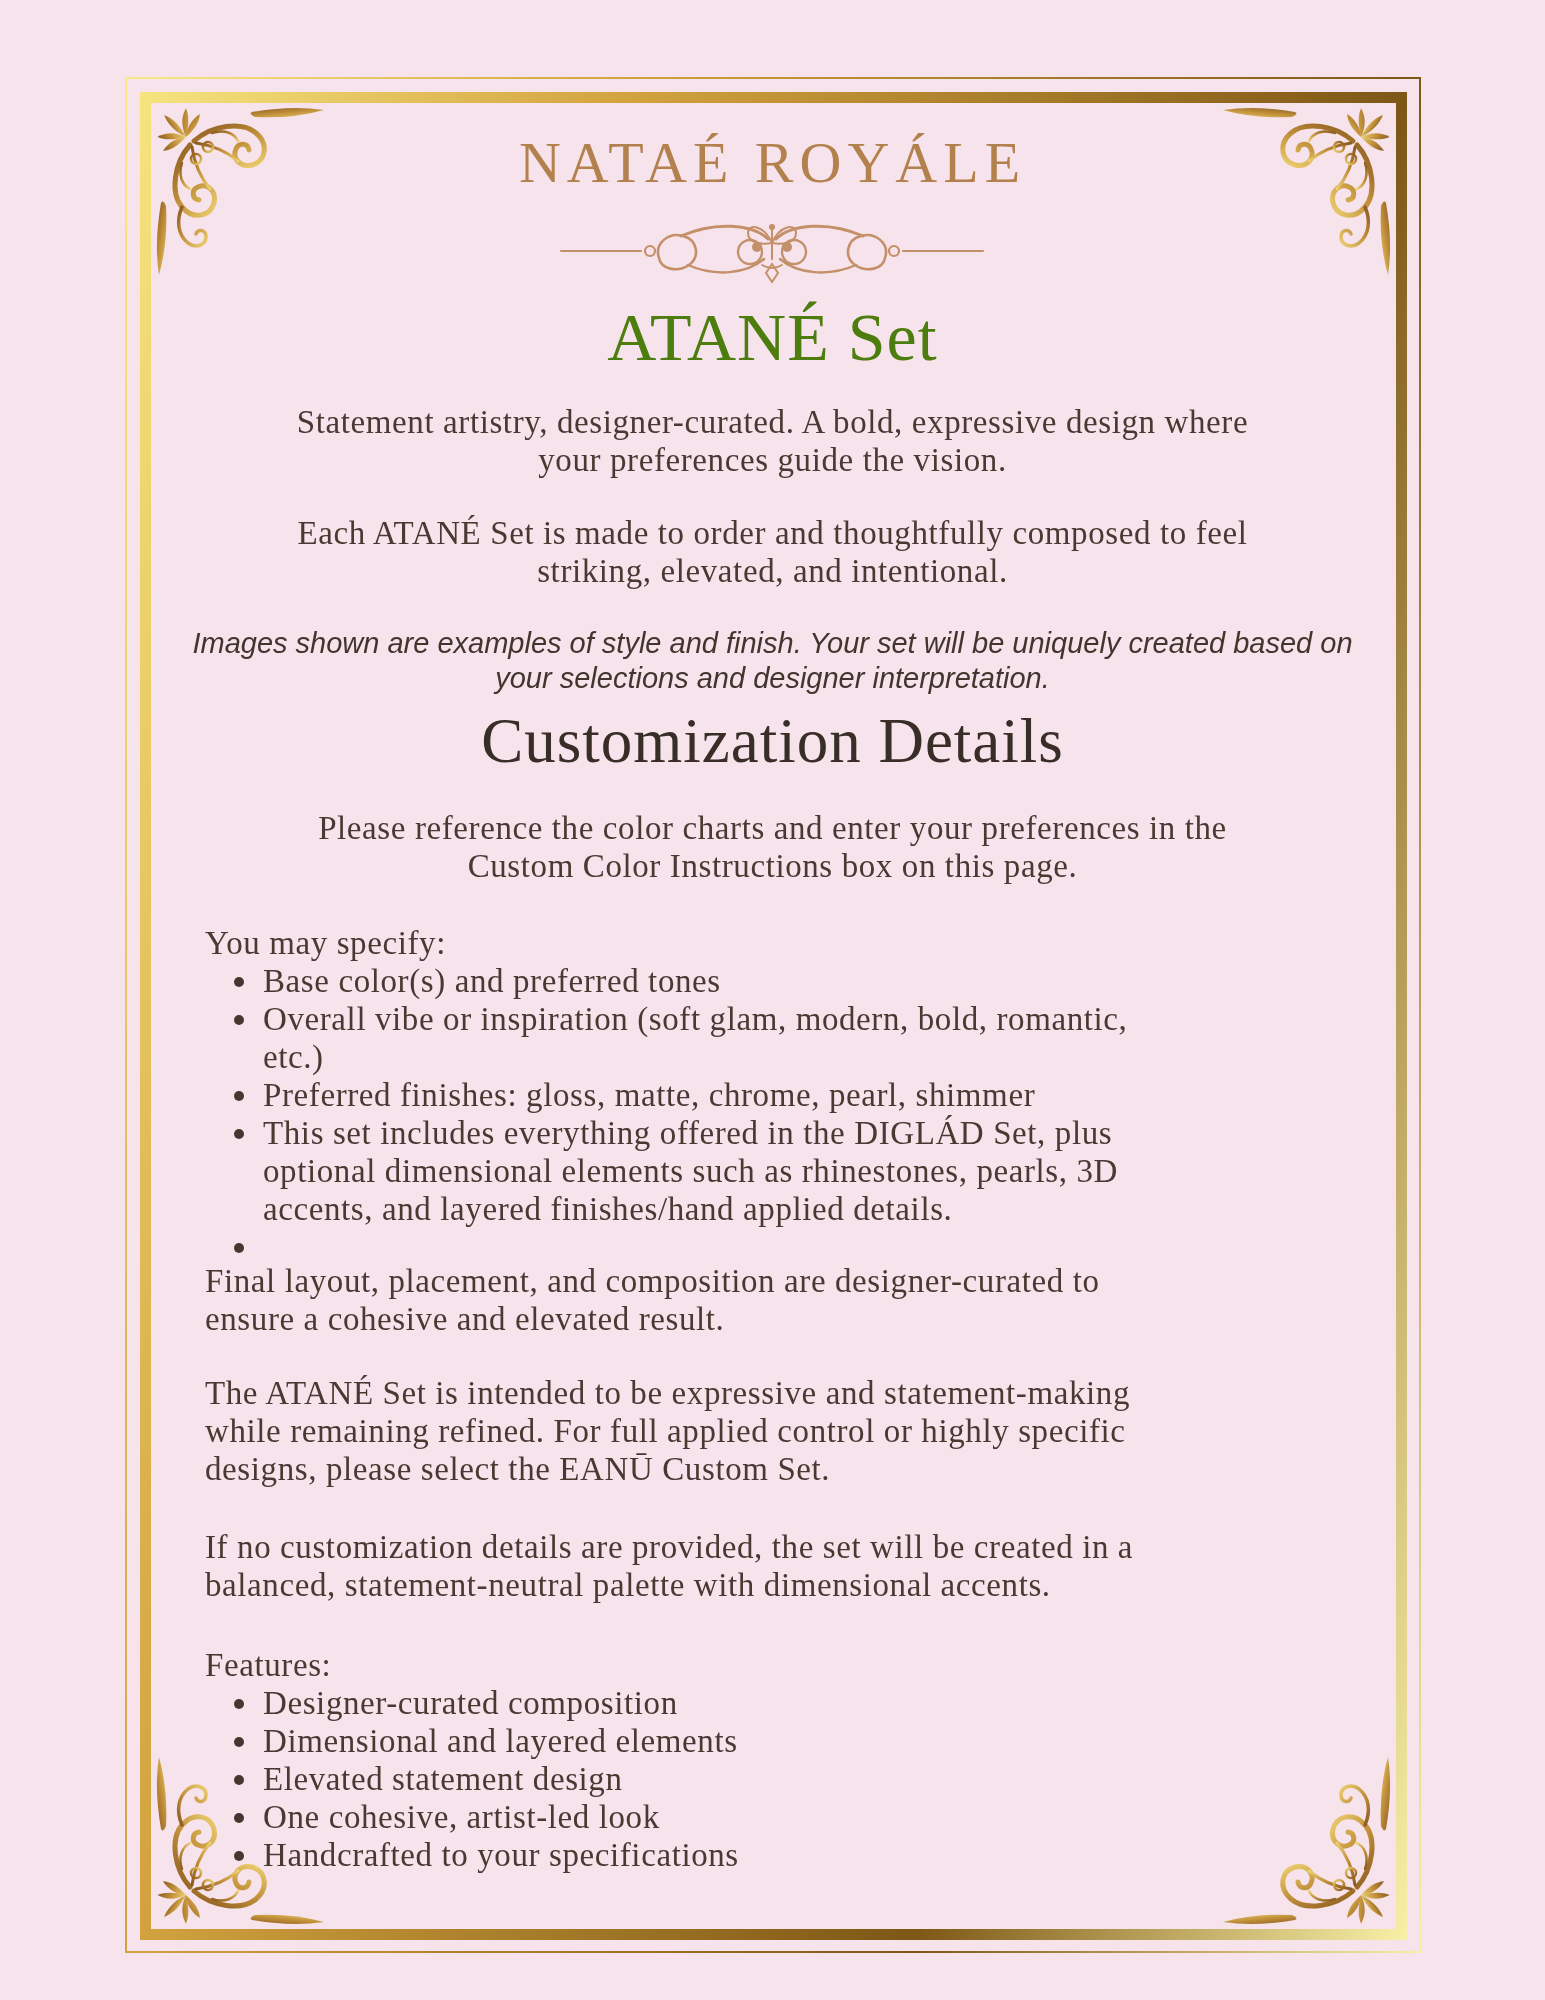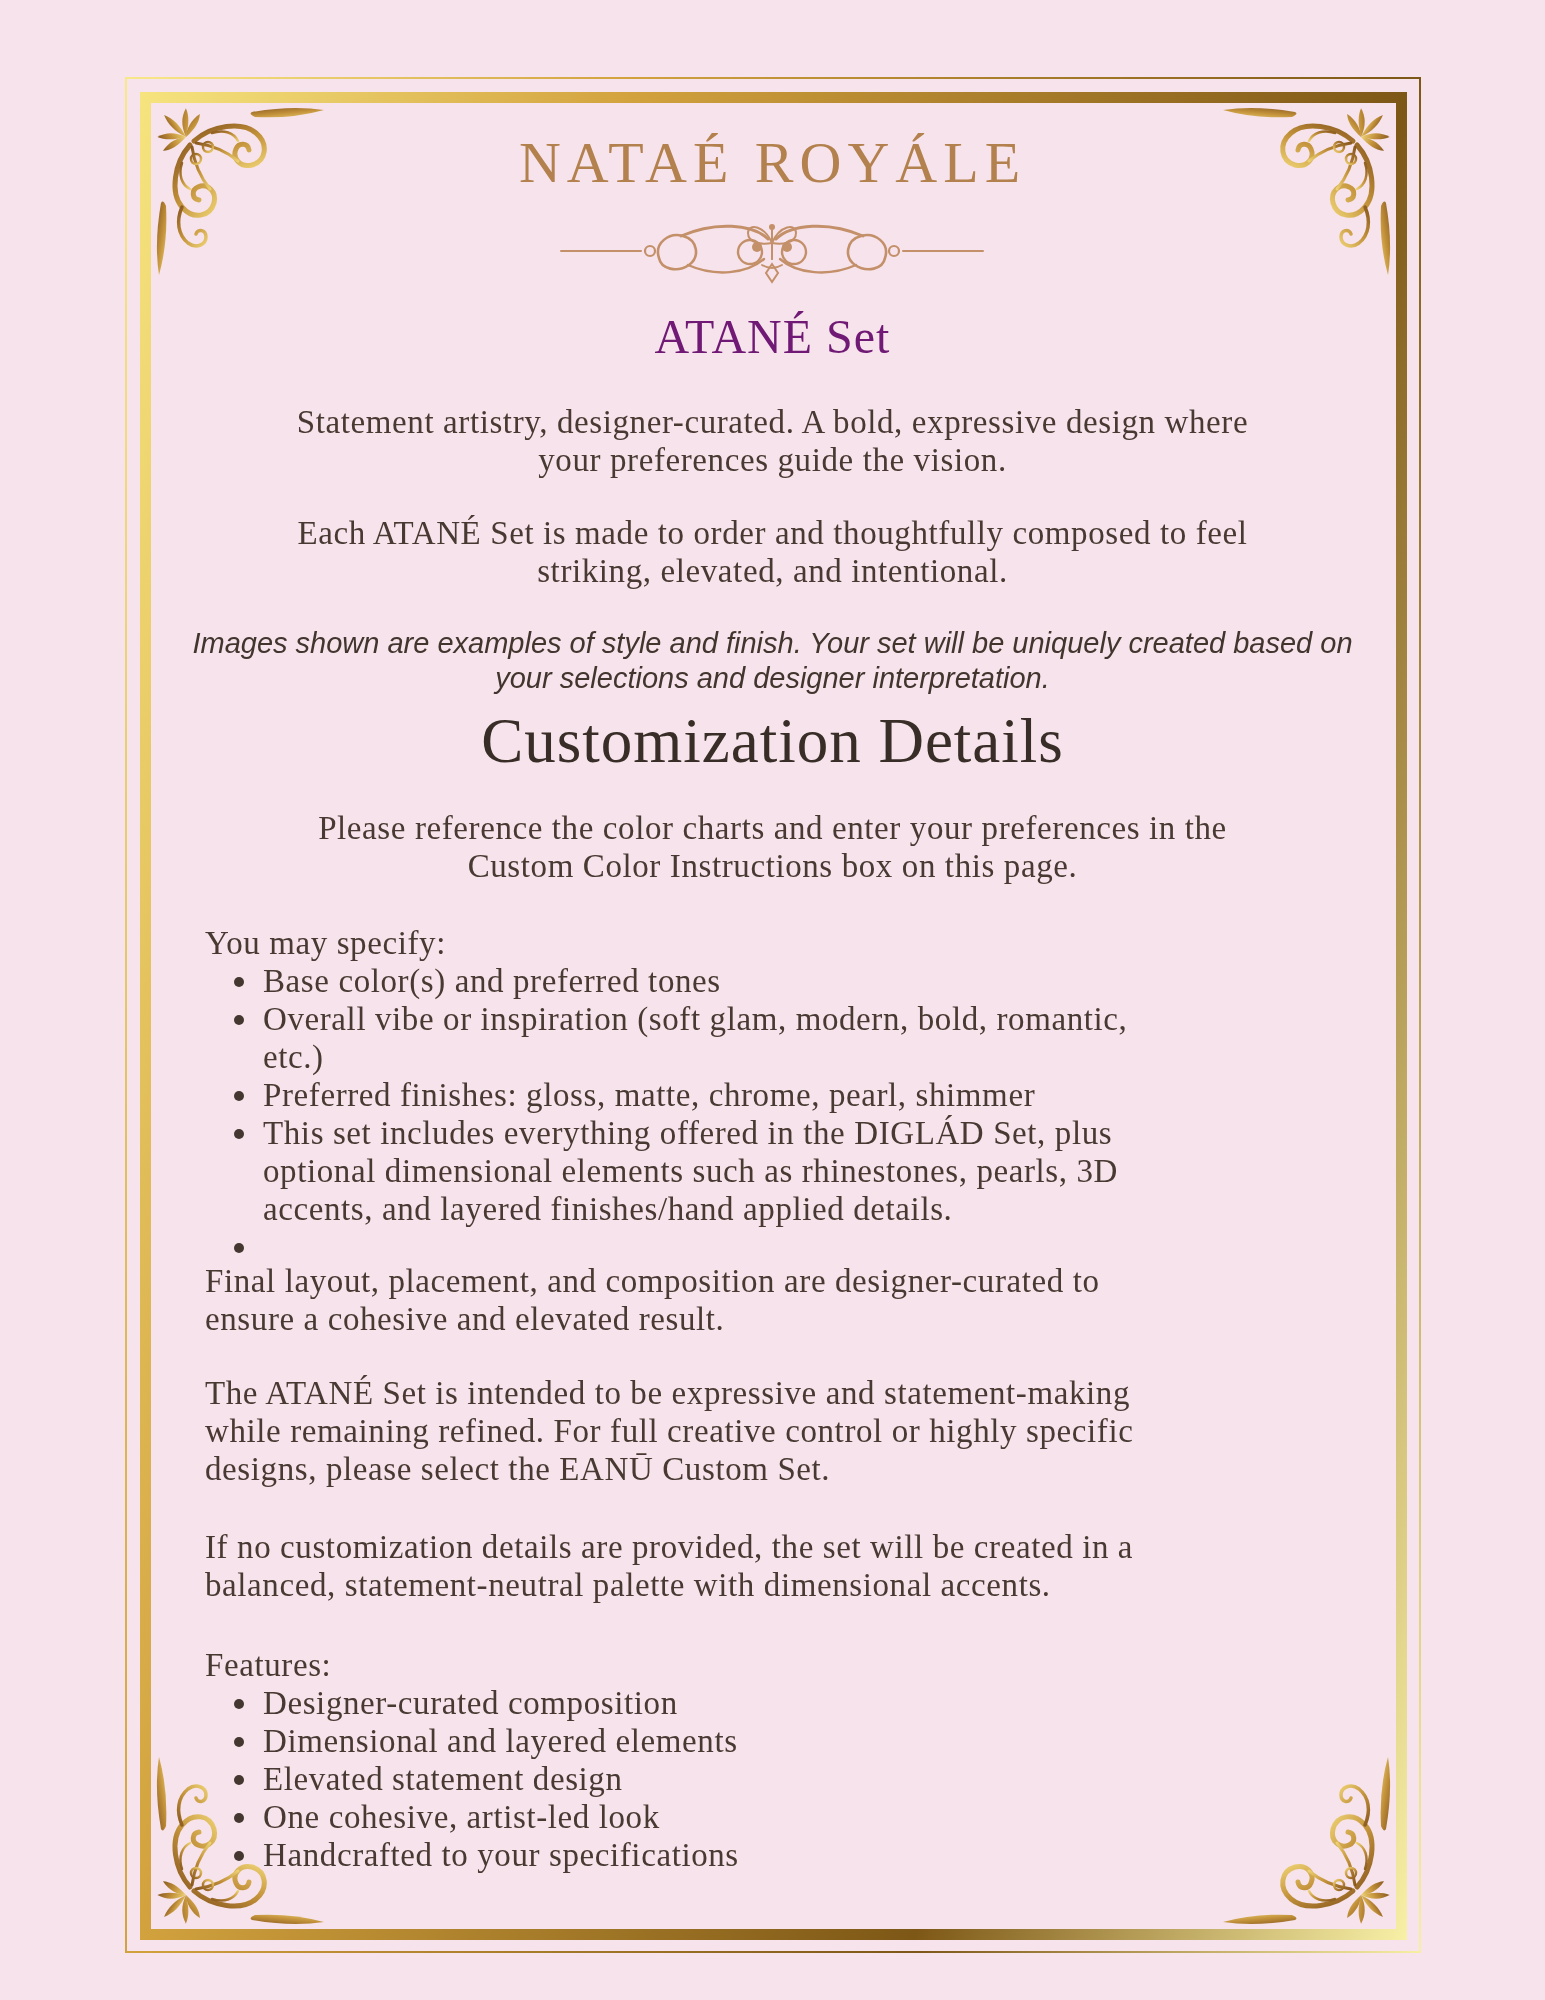--- a/index.html
+++ b/index.html
@@ -34,22 +34,22 @@
     position:absolute;left:0;top:128px;width:100%;
     text-align:center;
     font-size:58px;line-height:70px;letter-spacing:6px;
     color:#b3814d;
   }
   .divider{position:absolute;left:557px;top:214px;width:430px;height:72px;}
   .divider svg{width:100%;height:100%;display:block;}
   
   .set-title{
     position:absolute;left:0;top:296px;width:100%;
-    text-align:center;font-size:48px;line-height:82px;
-    color:#701a75;letter-spacing:1px;
+    text-align:center;font-size:68px;line-height:82px;
+    color:#4d7c0f;letter-spacing:1px;
   }
   .section-heading{
     position:absolute;left:0;top:706px;width:100%;
     text-align:center;font-size:63px;line-height:70px;
     color:#392e27;letter-spacing:1px;
   }
   
   .para{
     position:absolute;white-space:pre-line;
     font-size:33px;line-height:38px;letter-spacing:0.6px;
@@ -244,21 +244,21 @@
     <li>Preferred finishes: gloss, matte, chrome, pearl, shimmer</li>
     <li>This set includes everything offered in the DIGLÁD Set, plus
 optional dimensional elements such as rhinestones, pearls, 3D
 accents, and layered finishes/hand applied details.</li>
     <li></li>
   </ul>
 
 <div class="para leftal" style="top:1262px;">Final layout, placement, and composition are designer-curated to
 ensure a cohesive and elevated result.</div>
 <div class="para leftal" style="top:1374px;">The ATANÉ Set is intended to be expressive and statement-making
-while remaining refined. For full creative control or highly specific
+while remaining refined. For full applied control or highly specific
 designs, please select the EANŪ Custom Set.</div>
 <div class="para leftal" style="top:1528px;">If no customization details are provided, the set will be created in a
 balanced, statement-neutral palette with dimensional accents.</div>
 
 <div class="para leftal" style="top:1646px;">Features:</div>
 <ul class="bullets" style="top:1684px;">
     <li>Designer-curated composition</li>
     <li>Dimensional and layered elements</li>
     <li>Elevated statement design</li>
     <li>One cohesive, artist-led look</li>

